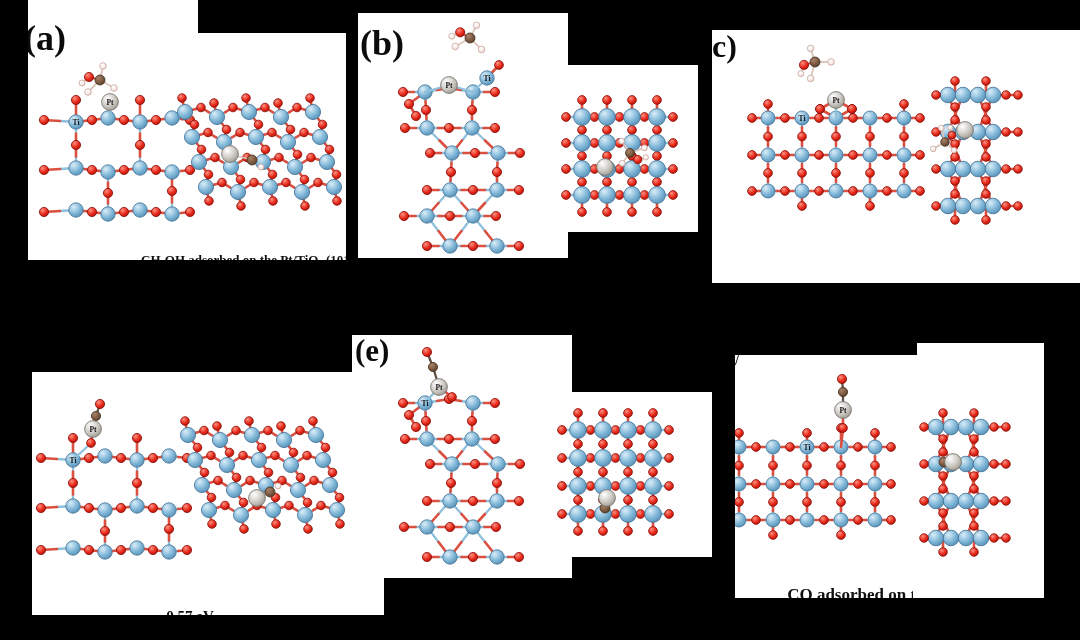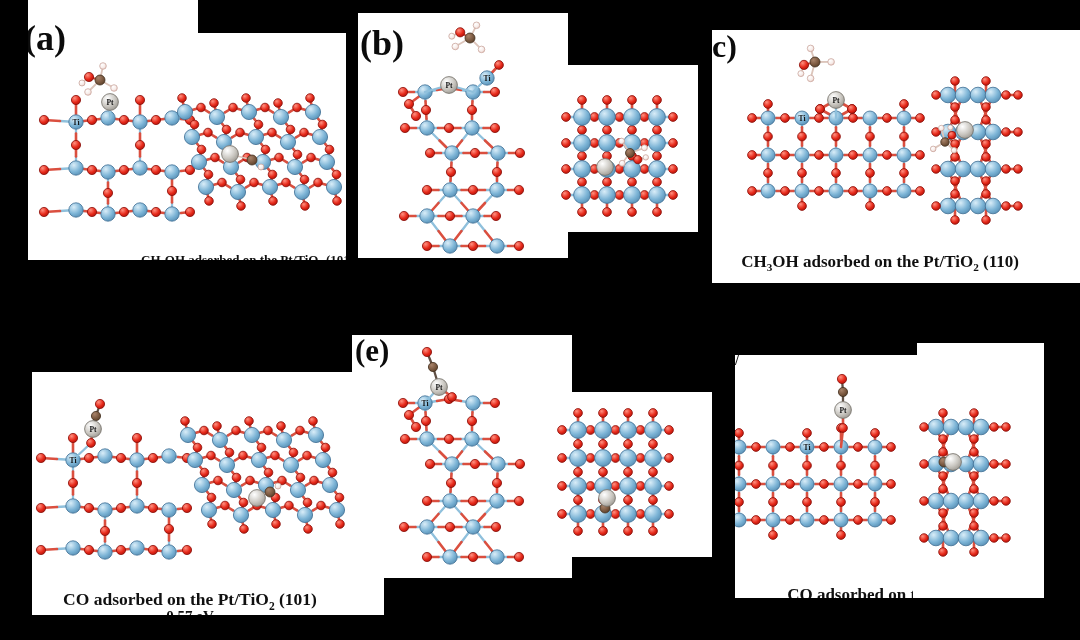--- a/index.html
+++ b/index.html
@@ -900,21 +900,20 @@
         <circle cx="229.3" cy="98.1" r="2.8049999999999997" fill="url(#c-h)" stroke="#caa79e" stroke-width="0.8"></circle>
         <circle cx="233.0" cy="112.0" r="4.25" fill="url(#c-c)" stroke="#43301e" stroke-width="0.8"></circle>
         <circle cx="239.9" cy="105.2" r="3.9099999999999997" fill="url(#c-o)" stroke="#8c0e08" stroke-width="0.8"></circle>
         <circle cx="238.4" cy="97.5" r="2.55" fill="url(#c-h)" stroke="#caa79e" stroke-width="0.8"></circle>
         <circle cx="124.0" cy="70.0" r="8.4" fill="url(#c-pt)" stroke="#716d66" stroke-width="0.8"></circle>
         <text x="124" y="72.6" text-anchor="middle" font-family="Liberation Serif,DejaVu Serif,serif" font-size="7.5" font-weight="bold" fill="#111">Pt</text>
         <circle cx="253.0" cy="100.0" r="8.4" fill="url(#c-pt)" stroke="#716d66" stroke-width="0.8"></circle>
         <text x="90" y="90.6" text-anchor="middle" font-family="Liberation Serif,DejaVu Serif,serif" font-size="7.5" font-weight="bold" fill="#111">Ti</text>
       </svg>
       <div class="plabel" style="left: 0px; top: 0px; font-size: 32px;">c)</div>
-      <div class="caption" style="left: 18px; top: 222px; width: 300px; font-size: 17px;"><span>CH</span><sub>3</sub><span>OH adsorbed on the Pt/TiO</span><sub>2</sub><span> (110)</span></div>
     </div>
     <div class="panel" style="left: 32px; top: 372px; width: 352px; height: 243px;">
       <div class="wrect" style="left: 0px; top: 0px; width: 352px; height: 243px; background: rgb(255, 255, 255);"></div>
       <svg width="352" height="243" viewBox="0 0 352 243">
         <defs>
           <radialGradient id="d-ti" cx="0.35" cy="0.3" r="0.85">
             <stop offset="0" stop-color="#d9edf8"></stop>
             <stop offset="0.55" stop-color="#7cb4d6"></stop>
             <stop offset="1" stop-color="#4d84aa"></stop>
           </radialGradient>
@@ -1241,21 +1240,20 @@
         <circle cx="238.0" cy="120.0" r="5" fill="url(#d-c)" stroke="#43301e" stroke-width="0.8"></circle>
         <circle cx="246.0" cy="114.0" r="3" fill="url(#d-h)" stroke="#caa79e" stroke-width="0.8"></circle>
         <line x1="64.0" y1="44.0" x2="68.0" y2="32.0" stroke="#5f4f44" stroke-width="2.3" stroke-linecap="round"></line>
         <circle cx="64.0" cy="44.0" r="4.6" fill="url(#d-c)" stroke="#43301e" stroke-width="0.8"></circle>
         <circle cx="68.0" cy="32.0" r="4.6" fill="url(#d-o)" stroke="#8c0e08" stroke-width="0.8"></circle>
         <circle cx="61.0" cy="57.0" r="8.4" fill="url(#d-pt)" stroke="#716d66" stroke-width="0.8"></circle>
         <text x="61" y="59.6" text-anchor="middle" font-family="Liberation Serif,DejaVu Serif,serif" font-size="7.5" font-weight="bold" fill="#111">Pt</text>
         <circle cx="225.0" cy="126.0" r="8.4" fill="url(#d-pt)" stroke="#716d66" stroke-width="0.8"></circle>
         <text x="41" y="90.6" text-anchor="middle" font-family="Liberation Serif,DejaVu Serif,serif" font-size="7.5" font-weight="bold" fill="#111">Ti</text>
       </svg>
-      <div class="caption" style="left: 0px; top: 217px; width: 316px; font-size: 17.5px;"><span>CO adsorbed on the Pt/TiO</span><sub>2</sub><span> (101)</span></div>
       <div class="caption" style="left: 0px; top: 236px; width: 316px; font-size: 15px;">0.57 eV</div>
     </div>
     <div class="panel" style="left: 352px; top: 335px; width: 360px; height: 243px;">
       <div class="wrect" style="left: 0px; top: 0px; width: 220px; height: 243px; background: rgb(255, 255, 255);"></div>
       <div class="wrect" style="left: 203px; top: 57px; width: 157px; height: 165px; background: rgb(255, 255, 255);"></div>
       <svg width="360" height="243" viewBox="0 0 360 243">
         <defs>
           <radialGradient id="e-ti" cx="0.35" cy="0.3" r="0.85">
             <stop offset="0" stop-color="#d9edf8"></stop>
             <stop offset="0.55" stop-color="#7cb4d6"></stop>

